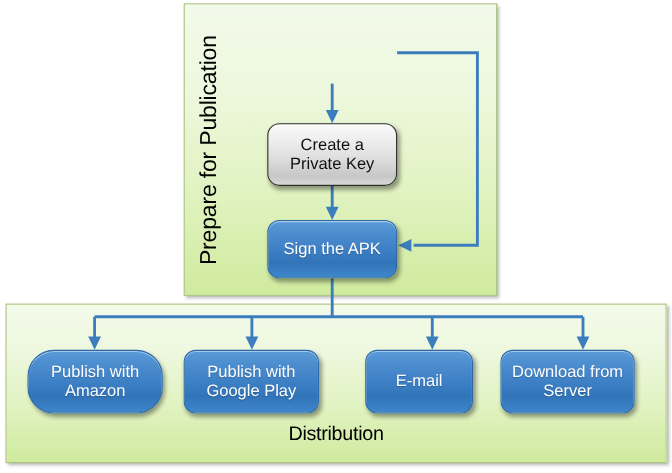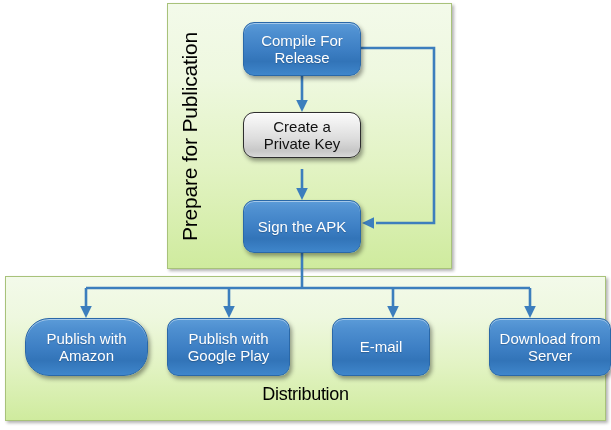--- a/index.html
+++ b/index.html
@@ -93,28 +93,28 @@
   }
   .node-gray {
     color: #111111;
     border: 1px solid #2e2e2e;
     background: linear-gradient(to bottom, #fafafa 0%, #f0f0f0 22%, #dddddd 58%, #c7c7c7 86%, #d9d9d9 100%);
     box-shadow: 2px 3px 4px rgba(0,0,0,0.38), inset 0 1px 0 rgba(255,255,255,0.7);
   }
 
   
   #node-compile  { left: 243px; top: 22px;  width: 118px; height: 54px; }
-  #node-key      { left: 243px; top: 112px; width: 118px; height: 46px; }
+  #node-key      { left: 243px; top: 112px; width: 118px; height: 57px; }
   #node-sign     { left: 243px; top: 200px; width: 118px; height: 53px; }
 
   
   #node-amazon   { left: 25px;  top: 318px; width: 123px; height: 58px; border-radius: 24px; }
   #node-gplay    { left: 167px; top: 318px; width: 123px; height: 58px; }
   #node-email    { left: 332px; top: 318px; width: 98px; height: 58px; }
-  #node-download { left: 489px; top: 318px; width: 122px; height: 58px; }
+  #node-download { left: 455px; top: 318px; width: 122px; height: 58px; }
 
   
   #connectors {
     position: absolute;
     left: 0;
     top: 0;
     width: 611px;
     height: 430px;
     z-index: 3;
     pointer-events: none;
@@ -176,23 +176,20 @@
       <path class="conn-line" d="M393,288 L393,309"></path>
       <polygon class="conn-head" points="393,318 387.2,306 398.8,306"></polygon>
     </g>
 
     <g>
       <path class="conn-line" d="M530,288 L530,309"></path>
       <polygon class="conn-head" points="530,318 524.2,306 535.8,306"></polygon>
     </g>
   </svg>
 
-  <div id="node-compile" class="node node-blue">
-    <span class="node-text">Compile For Release</span>
-  </div>
 
   <div id="node-key" class="node node-gray">
     <span class="node-text">Create a Private Key</span>
   </div>
 
   <div id="node-sign" class="node node-blue">
     <span class="node-text">Sign the APK</span>
   </div>
 
   <div id="node-amazon" class="node node-blue">

